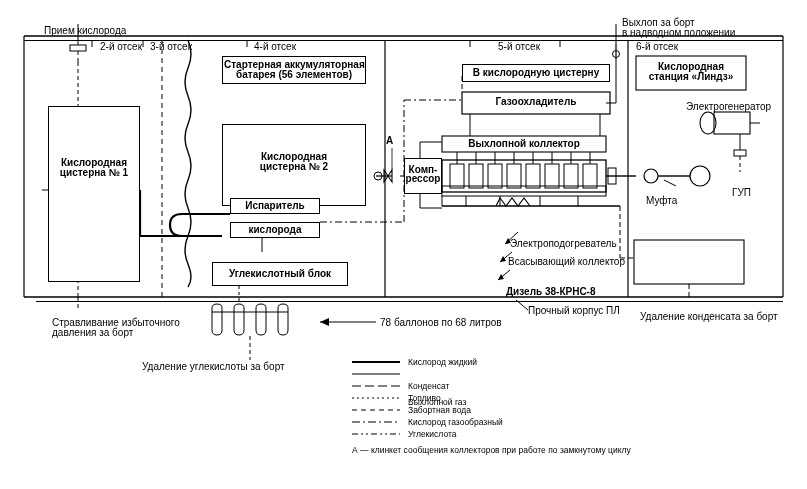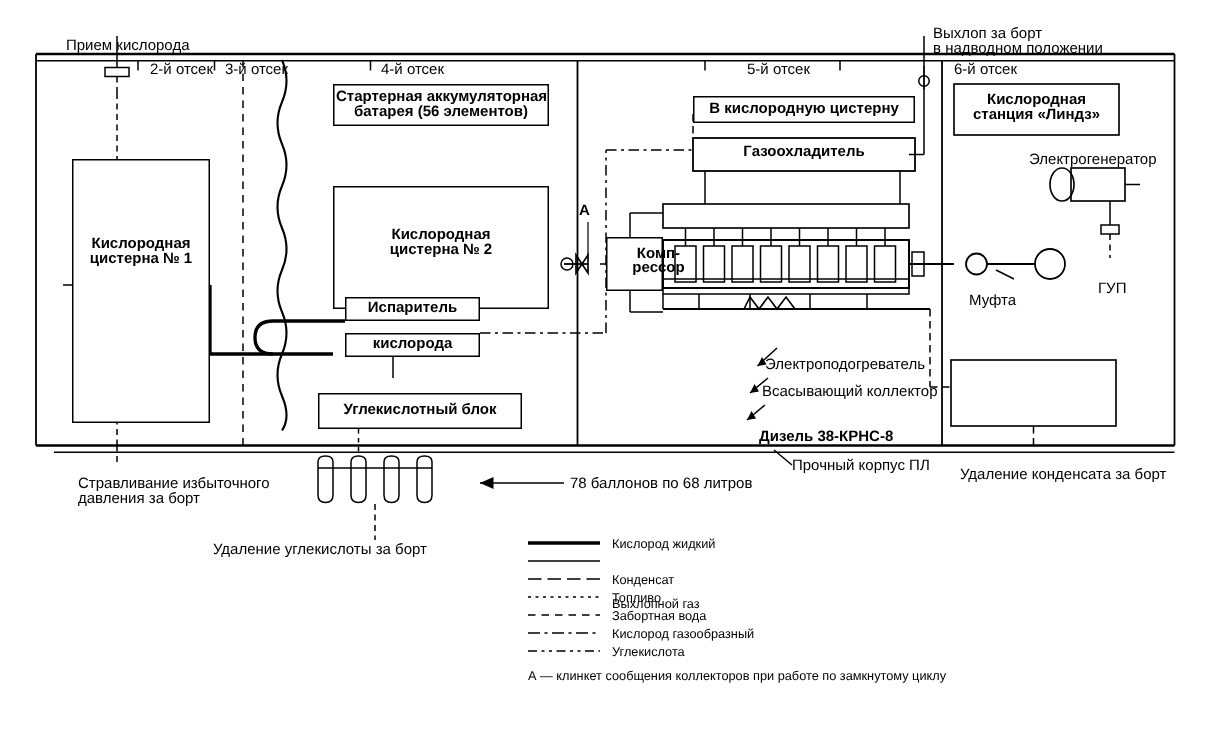--- a/index.html
+++ b/index.html
@@ -206,23 +206,24 @@
   <div class="lbl c" style="left:230px;top:225px;width:90px;">кислорода</div>
 
   <div class="box" style="left:212px;top:262px;width:136px;height:24px;"></div>
   <div class="lbl c" style="left:212px;top:269px;width:136px;">Углекислотный блок</div>
 
   <div class="box" style="left:462px;top:64px;width:148px;height:18px;"></div>
   <div class="lbl c" style="left:462px;top:68px;width:148px;">В кислородную цистерну</div>
 
   <div class="lbl c" style="left:462px;top:97px;width:148px;">Газоохладитель</div>
 
+  <div class="lbl c" style="left:442px;top:139px;width:164px;">Выхлопной коллектор</div>
 
   <div class="box" style="left:404px;top:158px;width:38px;height:36px;"></div>
-  <div class="lbl c" style="left:420px;top:165px;width:38px;line-height:9px;">Комп-
+  <div class="lbl c" style="left:404px;top:165px;width:38px;line-height:9px;">Комп-
 рессор</div>
 
   <div class="lbl c" style="left:638px;top:62px;width:106px;">Кислородная
 станция «Линдз»</div>
 
   <div class="lbl" style="left:686px;top:102px;">Электрогенератор</div>
 
 
   <div class="lbl" style="left:44px;top:26px;">Прием кислорода</div>
   <div class="lbl" style="left:100px;top:42px;">2-й отсек</div>

